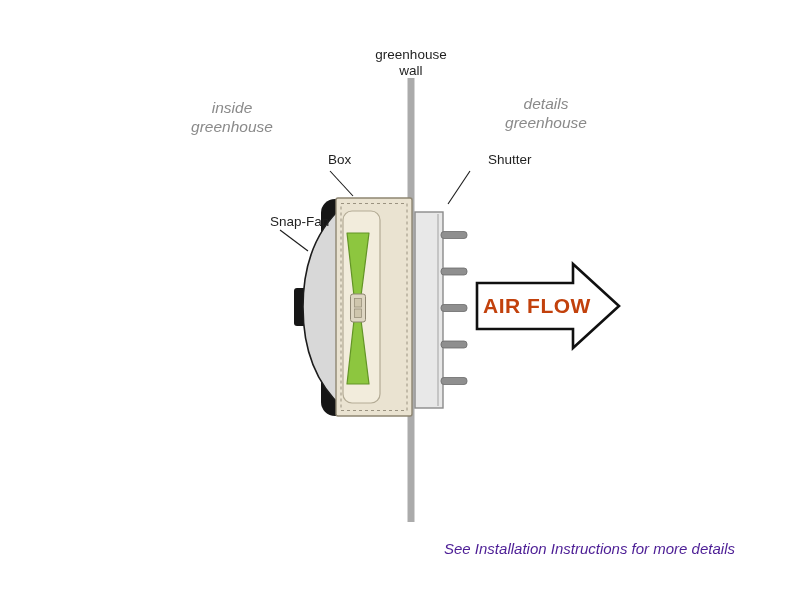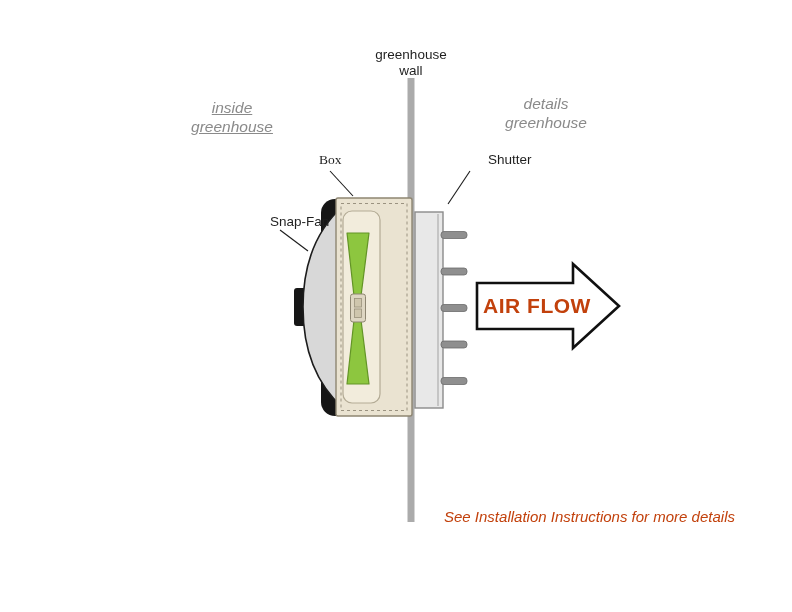--- a/index.html
+++ b/index.html
@@ -30,22 +30,23 @@
     font-weight: bold;
     font-size: 21px;
     letter-spacing: 0.5px;
     color: #c2410c;
     transform: translate(-50%, -50%);
     white-space: nowrap;
   }
   .lbl.footnote {
     font-style: italic;
     font-size: 15px;
-    color: #c2410c;
+    color: #4c1d95;
     white-space: nowrap;
+    margin-top: 32px;
   }
 
   
   .outlined      { stroke: #1c1c1c; stroke-width: 1.6; }
   .box-stroke    { stroke: #8e8672; stroke-width: 1.4; }
   .dashed        { stroke: #9a9280; stroke-width: 1; stroke-dasharray: 3 3; fill: none; }
   .plate-stroke  { stroke: #b3ab95; stroke-width: 1.2; }
   .blade-stroke  { stroke: #639426; stroke-width: 1.2; stroke-linejoin: round; }
   .hub-stroke    { stroke: #8e8672; stroke-width: 1; }
   .hub-thin      { stroke: #9a917c; stroke-width: 0.8; }
@@ -94,27 +95,27 @@
     <line class="leader" x1="330" y1="171" x2="353" y2="196"></line>
     <line class="leader" x1="470" y1="171" x2="448" y2="204"></line>
     <line class="leader" x1="280" y1="230" x2="308" y2="251"></line>
 
     <polygon class="arrow" points="477,283 573,283 573,264 619,306 573,348 573,329 477,329"></polygon>
   </svg>
 
   <div class="lbl centered" style="left:411px; top:47px;">greenhouse
 wall</div>
 
-  <div class="lbl centered zone" style="left: 232px; top: 98px; color: rgb(138, 138, 138); text-decoration: underline;">inside
+  <div class="lbl centered zone" style="left: 232px; top: 98px; color: rgb(138, 138, 138);">inside
 greenhouse</div>
 
   <div class="lbl centered zone" style="left: 546px; top: 94px; color: rgb(138, 138, 138);">details
 greenhouse</div>
 
-  <div class="lbl" style="left:319px; top:152px;font-family:Liberation Serif, serif;">Box</div>
+  <div class="lbl" style="left:328px; top:152px;">Box</div>
 
   <div class="lbl" style="left:488px; top:152px;">Shutter</div>
 
   <div class="lbl" style="left:222px; top:214px;margin-left:48px;">Snap-Fan</div>
 
   <div class="lbl airflow" style="left:537px; top:306px;">AIR FLOW</div>
 
   <div class="lbl footnote" style="left:444px; top:509px;">See Installation Instructions for more details</div>
 
 </div>

